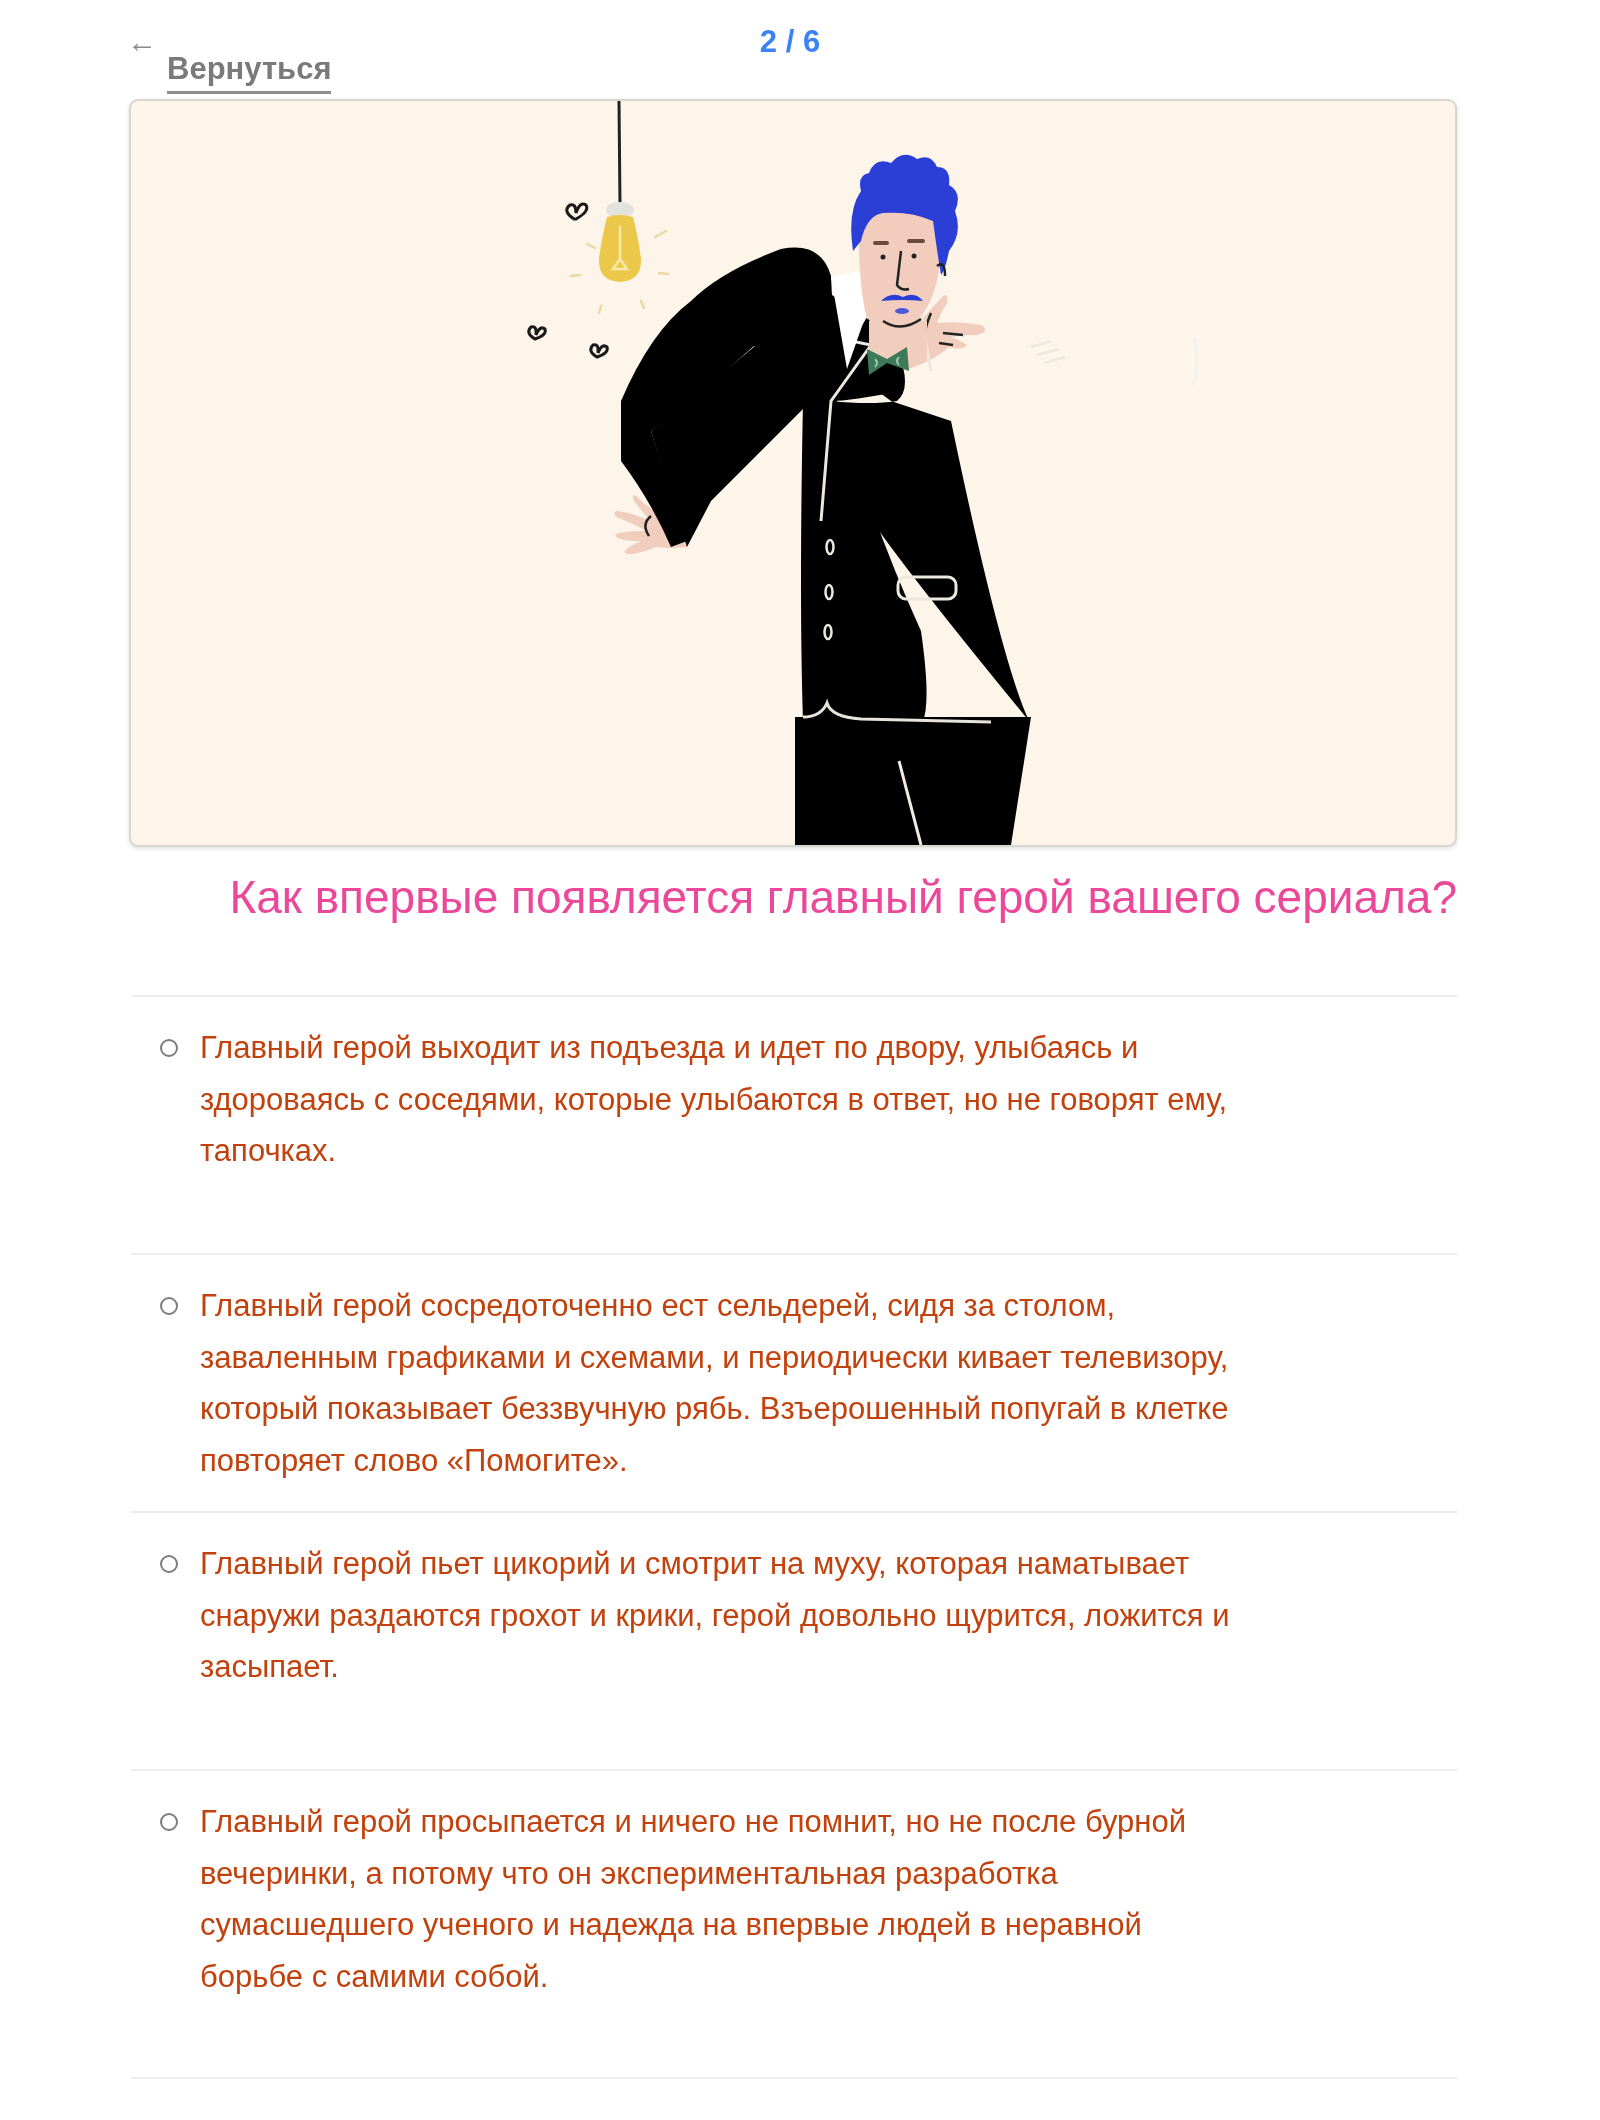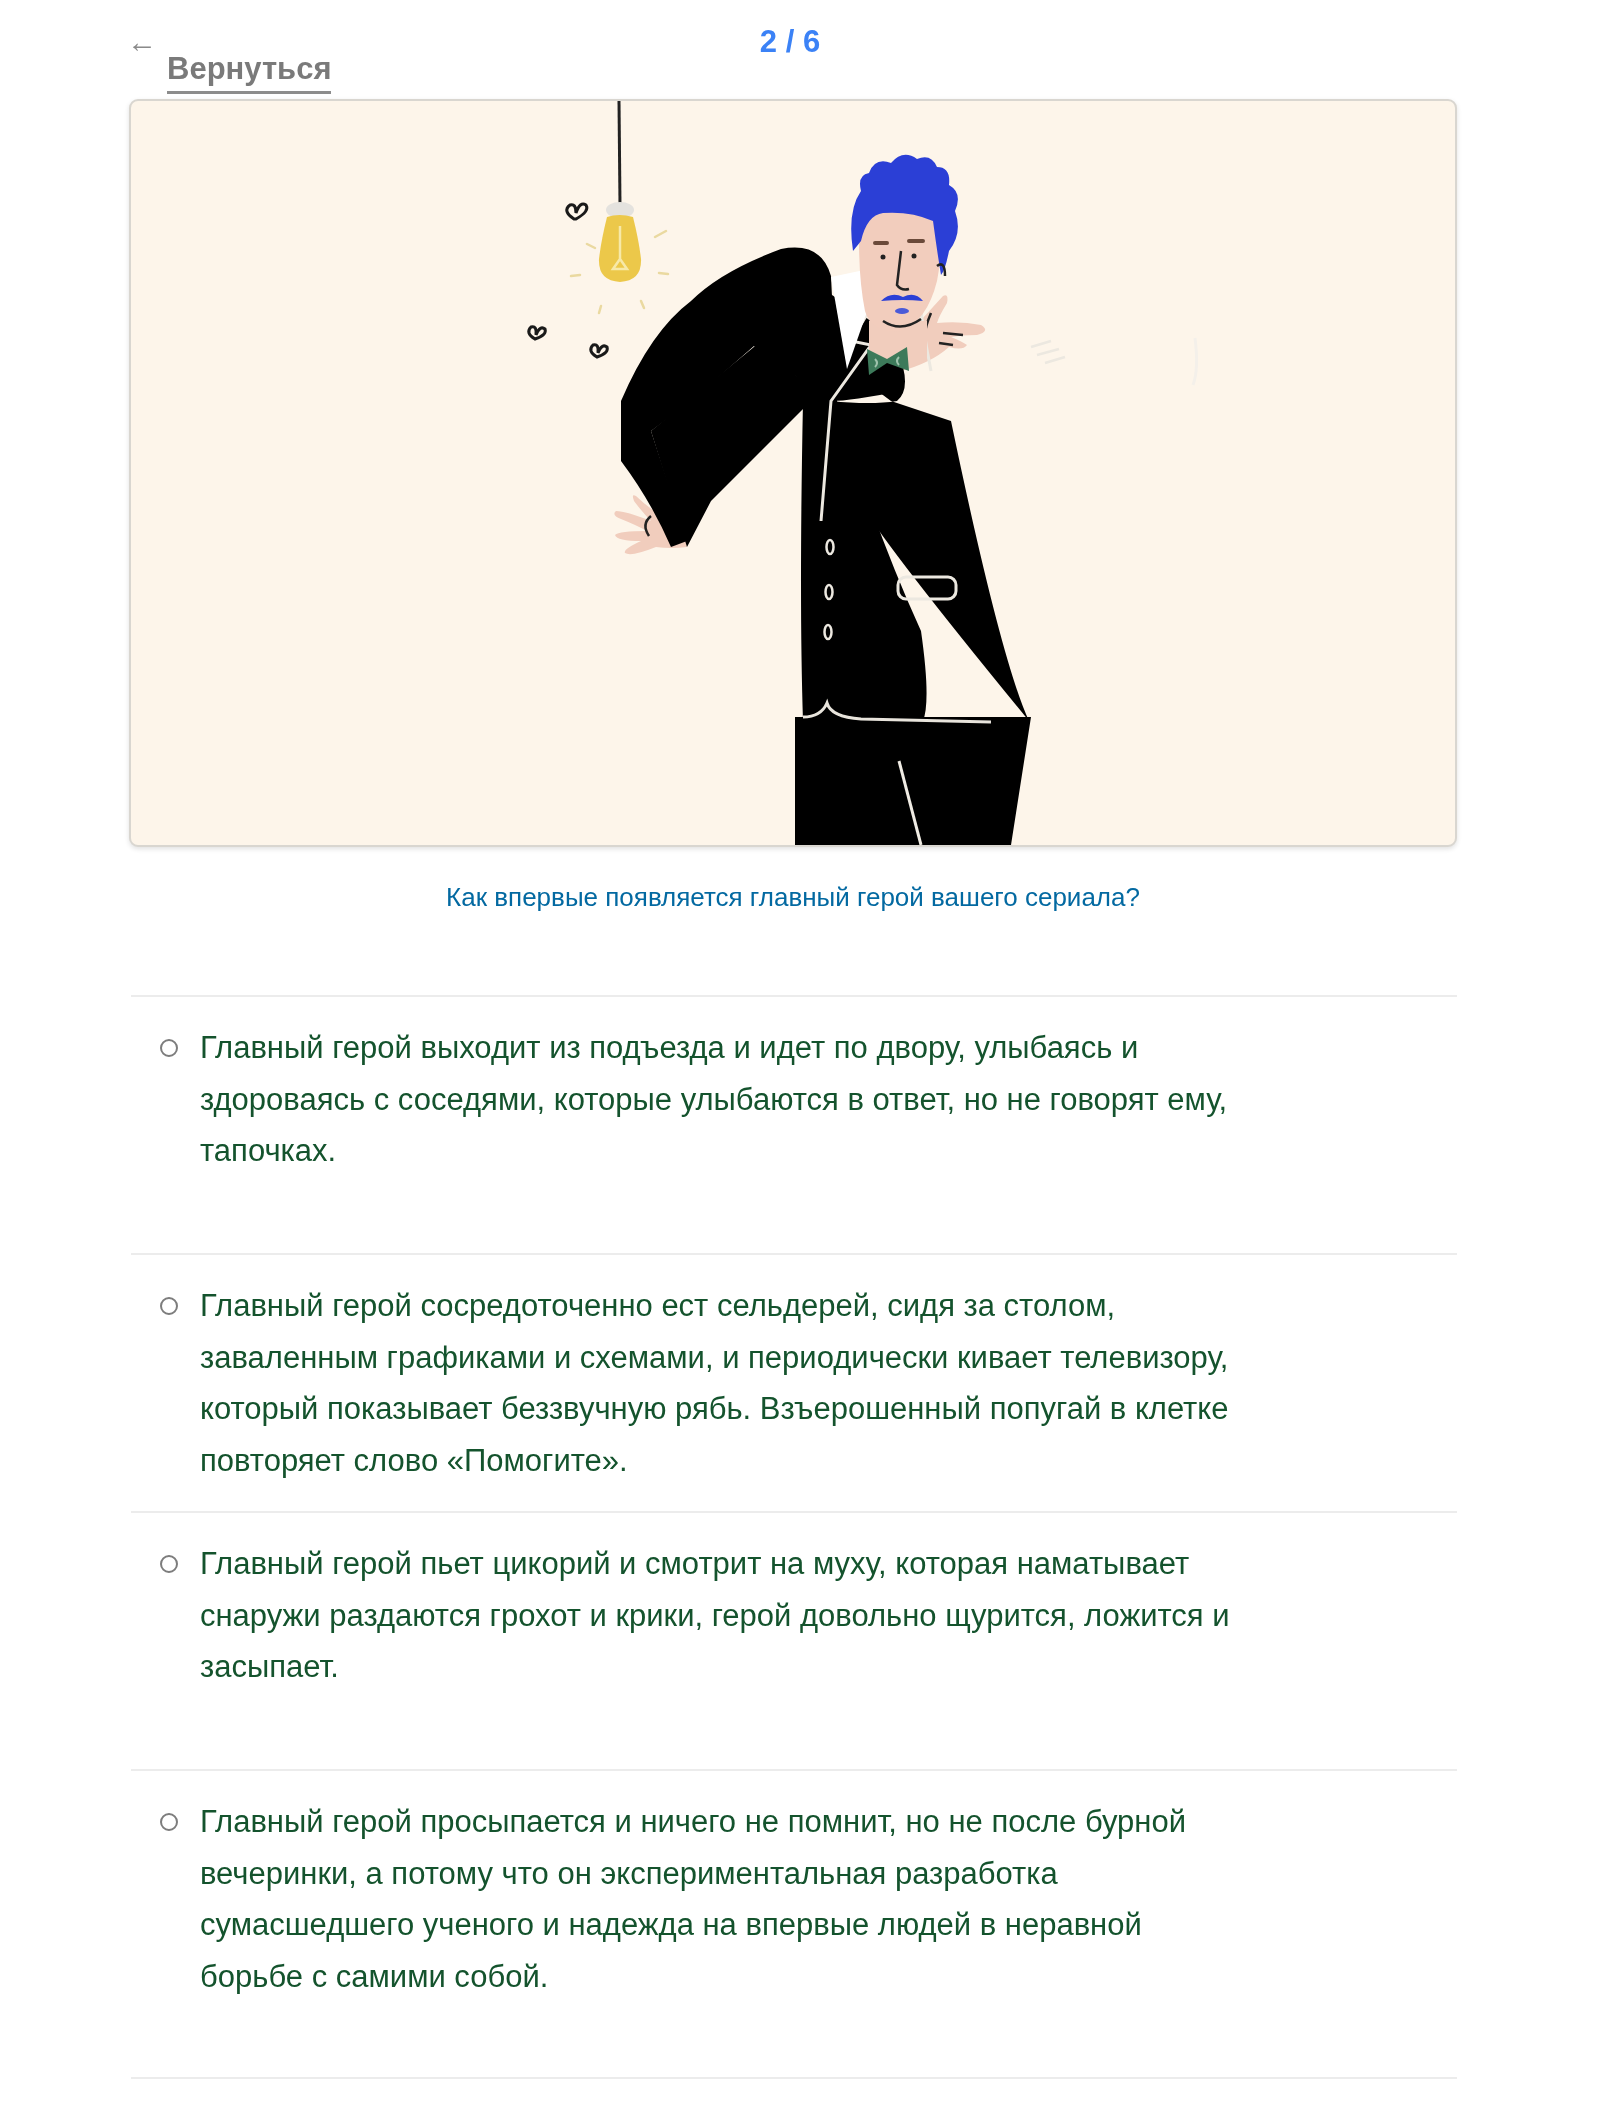--- a/index.html
+++ b/index.html
@@ -9,28 +9,28 @@
   .back-link { position: absolute; left: 127px; top: 22px; height: 46px; display: flex; align-items: flex-start;
                color: #7a7a7a; font-weight: bold; font-size: 31px; text-decoration: none; cursor: pointer; }
   .back-arrow { font-weight: normal; font-size: 30px; margin-right: 10px; line-height: 40px; color: #8a8a8a; }
   .back-label { line-height: 40px; border-bottom: 3px solid #8c8c8c; padding-bottom: 2px; margin-top: 27px; }
   .counter { position: absolute; left: 740px; width: 100px; top: 22px; text-align: center;
              font-weight: bold; font-size: 31px; line-height: 40px; color: #3b82f6; }
   .card { position: absolute; left: 129px; top: 99px; width: 1324px; height: 744px;
           background: #fdf5ea; border: 2px solid #d9d6d0; border-radius: 9px;
           box-shadow: 0 2px 5px rgba(0,0,0,0.12); overflow: hidden; }
   .card svg { position: absolute; left: 0; top: 0; }
-  .question { position: absolute; left: 129px; width: 1328px; top: 872px; text-align: center;
-              font-size: 26px; line-height: 50px; color: #0369a1; }
+  .question { position: absolute; left: 129px; width: 1328px; top: 872px; text-align: right;
+              font-size: 46px; line-height: 50px; color: #ec4899; }
   .options { position: absolute; left: 131px; top: 995px; width: 1326px; }
   .option { position: relative; border-top: 2px solid #ececec; height: 258px; box-sizing: border-box; cursor: pointer; }
   .option.last { border-bottom: 2px solid #ececec; height: 310px; }
   .radio { position: absolute; left: 29px; top: 42px; width: 14px; height: 14px; border: 2px solid #7d7d7d;
            border-radius: 50%; background: #fff; }
-  .option-text { position: absolute; left: 69px; top: 25px; width: 1230px; font-size: 31px; line-height: 51.5px; color: #14532d; }
+  .option-text { position: absolute; left: 69px; top: 25px; width: 1230px; font-size: 31px; line-height: 51.5px; color: #c2410c; }
   .option-text span { display: block; white-space: nowrap; }
 </style>
 </head>
 <body>
 
 <div class="topbar">
   <a class="back-link">
     <span class="back-arrow">←</span>
     <span class="back-label">Вернуться</span>
   </a>

